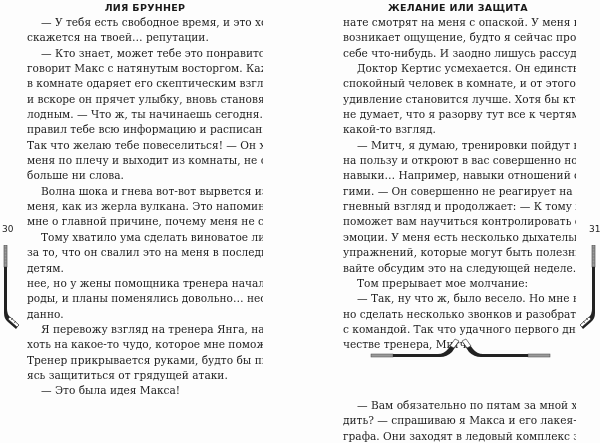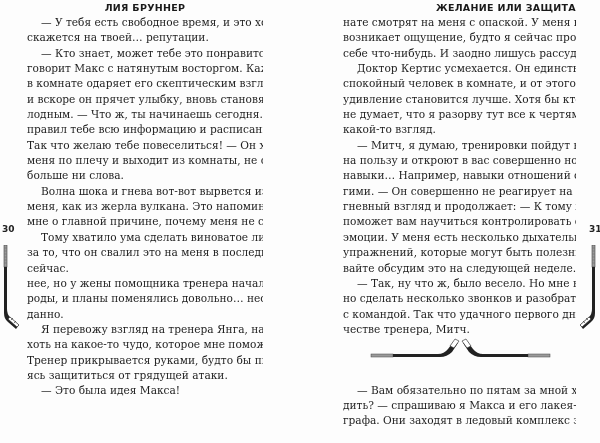--- a/index.html
+++ b/index.html
@@ -13,35 +13,35 @@
   .page-left { left: 0; width: 300px; }
   .page-right { left: 300px; width: 300px; }
   .running-head {
     position: absolute; top: 2px; left: 0; width: 100%;
     text-align: center;
     font-family: "DejaVu Sans", "Liberation Sans", sans-serif;
     font-weight: bold; font-size: 9.5px; letter-spacing: 0.3px;
     color: #1a1a1a;
   }
   .page-left .running-head { left: 25px; width: 240px; }
-  .page-right .running-head { left: 40px; width: 236px; text-align: right; }
+  .page-right .running-head { left: 40px; width: 236px; }
   .text-col {
     position: absolute; top: 15px;
     font-size: 10.6px; line-height: 15.35px;
     text-align: justify;
   }
   .page-left .text-col { left: 27px; width: 236px; }
   .page-right .text-col { left: 43px; width: 233px; }
   .line { display: block; white-space: nowrap; text-align-last: justify; height: 15.35px; overflow: hidden; }
   .line.last { text-align-last: left; }
   .line.indent { padding-left: 14px; }
   .page-num {
     position: absolute; top: 224px;
     font-family: "DejaVu Sans", "Liberation Sans", sans-serif;
-    font-weight: bold; font-size: 9px; color: #222;
+    font-weight: normal; font-size: 9px; color: #222;
   }
   .page-left .page-num { left: 2px; }
   .page-right .page-num { left: 289px; }
   .stick { position: absolute; top: 245px; }
   .page-left .stick { left: 2px; }
   .page-right .stick { left: 277px; }
   .separator { position: absolute; left: 68px; top: 335px; }
   .spacer { height: 15.35px; display: block; }
   .spacer-lg { height: 30px; display: block; }
 </style>
@@ -60,21 +60,21 @@
       <span class="line">лодным. — Что ж, ты начинаешь сегодня. Я от-</span>
       <span class="line">правил тебе всю информацию и расписание.</span>
       <span class="line">Так что желаю тебе повеселиться! — Он хлопает</span>
       <span class="line">меня по плечу и выходит из комнаты, не сказав</span>
       <span class="line last">больше ни слова.</span>
       <span class="line indent">Волна шока и гнева вот-вот вырвется из</span>
       <span class="line">меня, как из жерла вулкана. Это напоминает</span>
       <span class="line">мне о главной причине, почему меня не стоит</span>
       <span class="line indent">Тому хватило ума сделать виноватое лицо</span>
       <span class="line">за то, что он свалил это на меня в последнюю</span>
-      <span class="line last">сейчас.</span>
+      <span class="line last">детям.</span>
       <span class="line">нее, но у жены помощника тренера начались</span>
       <span class="line">роды, и планы поменялись довольно… неожи-</span>
       <span class="line last">данно.</span>
       <span class="line indent">Я перевожу взгляд на тренера Янга, надеясь</span>
       <span class="line">хоть на какое-то чудо, которое мне поможет.</span>
       <span class="line">Тренер прикрывается руками, будто бы пыта-</span>
       <span class="line last">ясь защититься от грядущей атаки.</span>
       <span class="line indent last">— Это была идея Макса!</span>
     </div>
   <div class="page-num">30</div>
@@ -107,20 +107,21 @@
         <span class="line last">какой-то взгляд.</span>
         <span class="line indent">— Митч, я думаю, тренировки пойдут вам</span>
         <span class="line">на пользу и откроют в вас совершенно новые</span>
         <span class="line">навыки… Например, навыки отношений с дру-</span>
         <span class="line">гими. — Он совершенно не реагирует на мой</span>
         <span class="line">гневный взгляд и продолжает: — К тому же это</span>
         <span class="line">поможет вам научиться контролировать свои</span>
         <span class="line">эмоции. У меня есть несколько дыхательных</span>
         <span class="line">упражнений, которые могут быть полезны. Да-</span>
         <span class="line last">вайте обсудим это на следующей неделе.</span>
+        <span class="line indent last">Том прерывает мое молчание:</span>
         <span class="line indent">— Так, ну что ж, было весело. Но мне нуж-</span>
         <span class="line">но сделать несколько звонков и разобраться</span>
         <span class="line">с командой. Так что удачного первого дня в ка-</span>
         <span class="line last">честве тренера, Митч.</span>
       </div>
     <span class="spacer-lg"></span>
     <span class="spacer"></span>
     <div id="right-text-b">
         <span class="line indent">— Вам обязательно по пятам за мной хо-</span>
         <span class="line">дить? — спрашиваю я Макса и его лакея-фото-</span>

